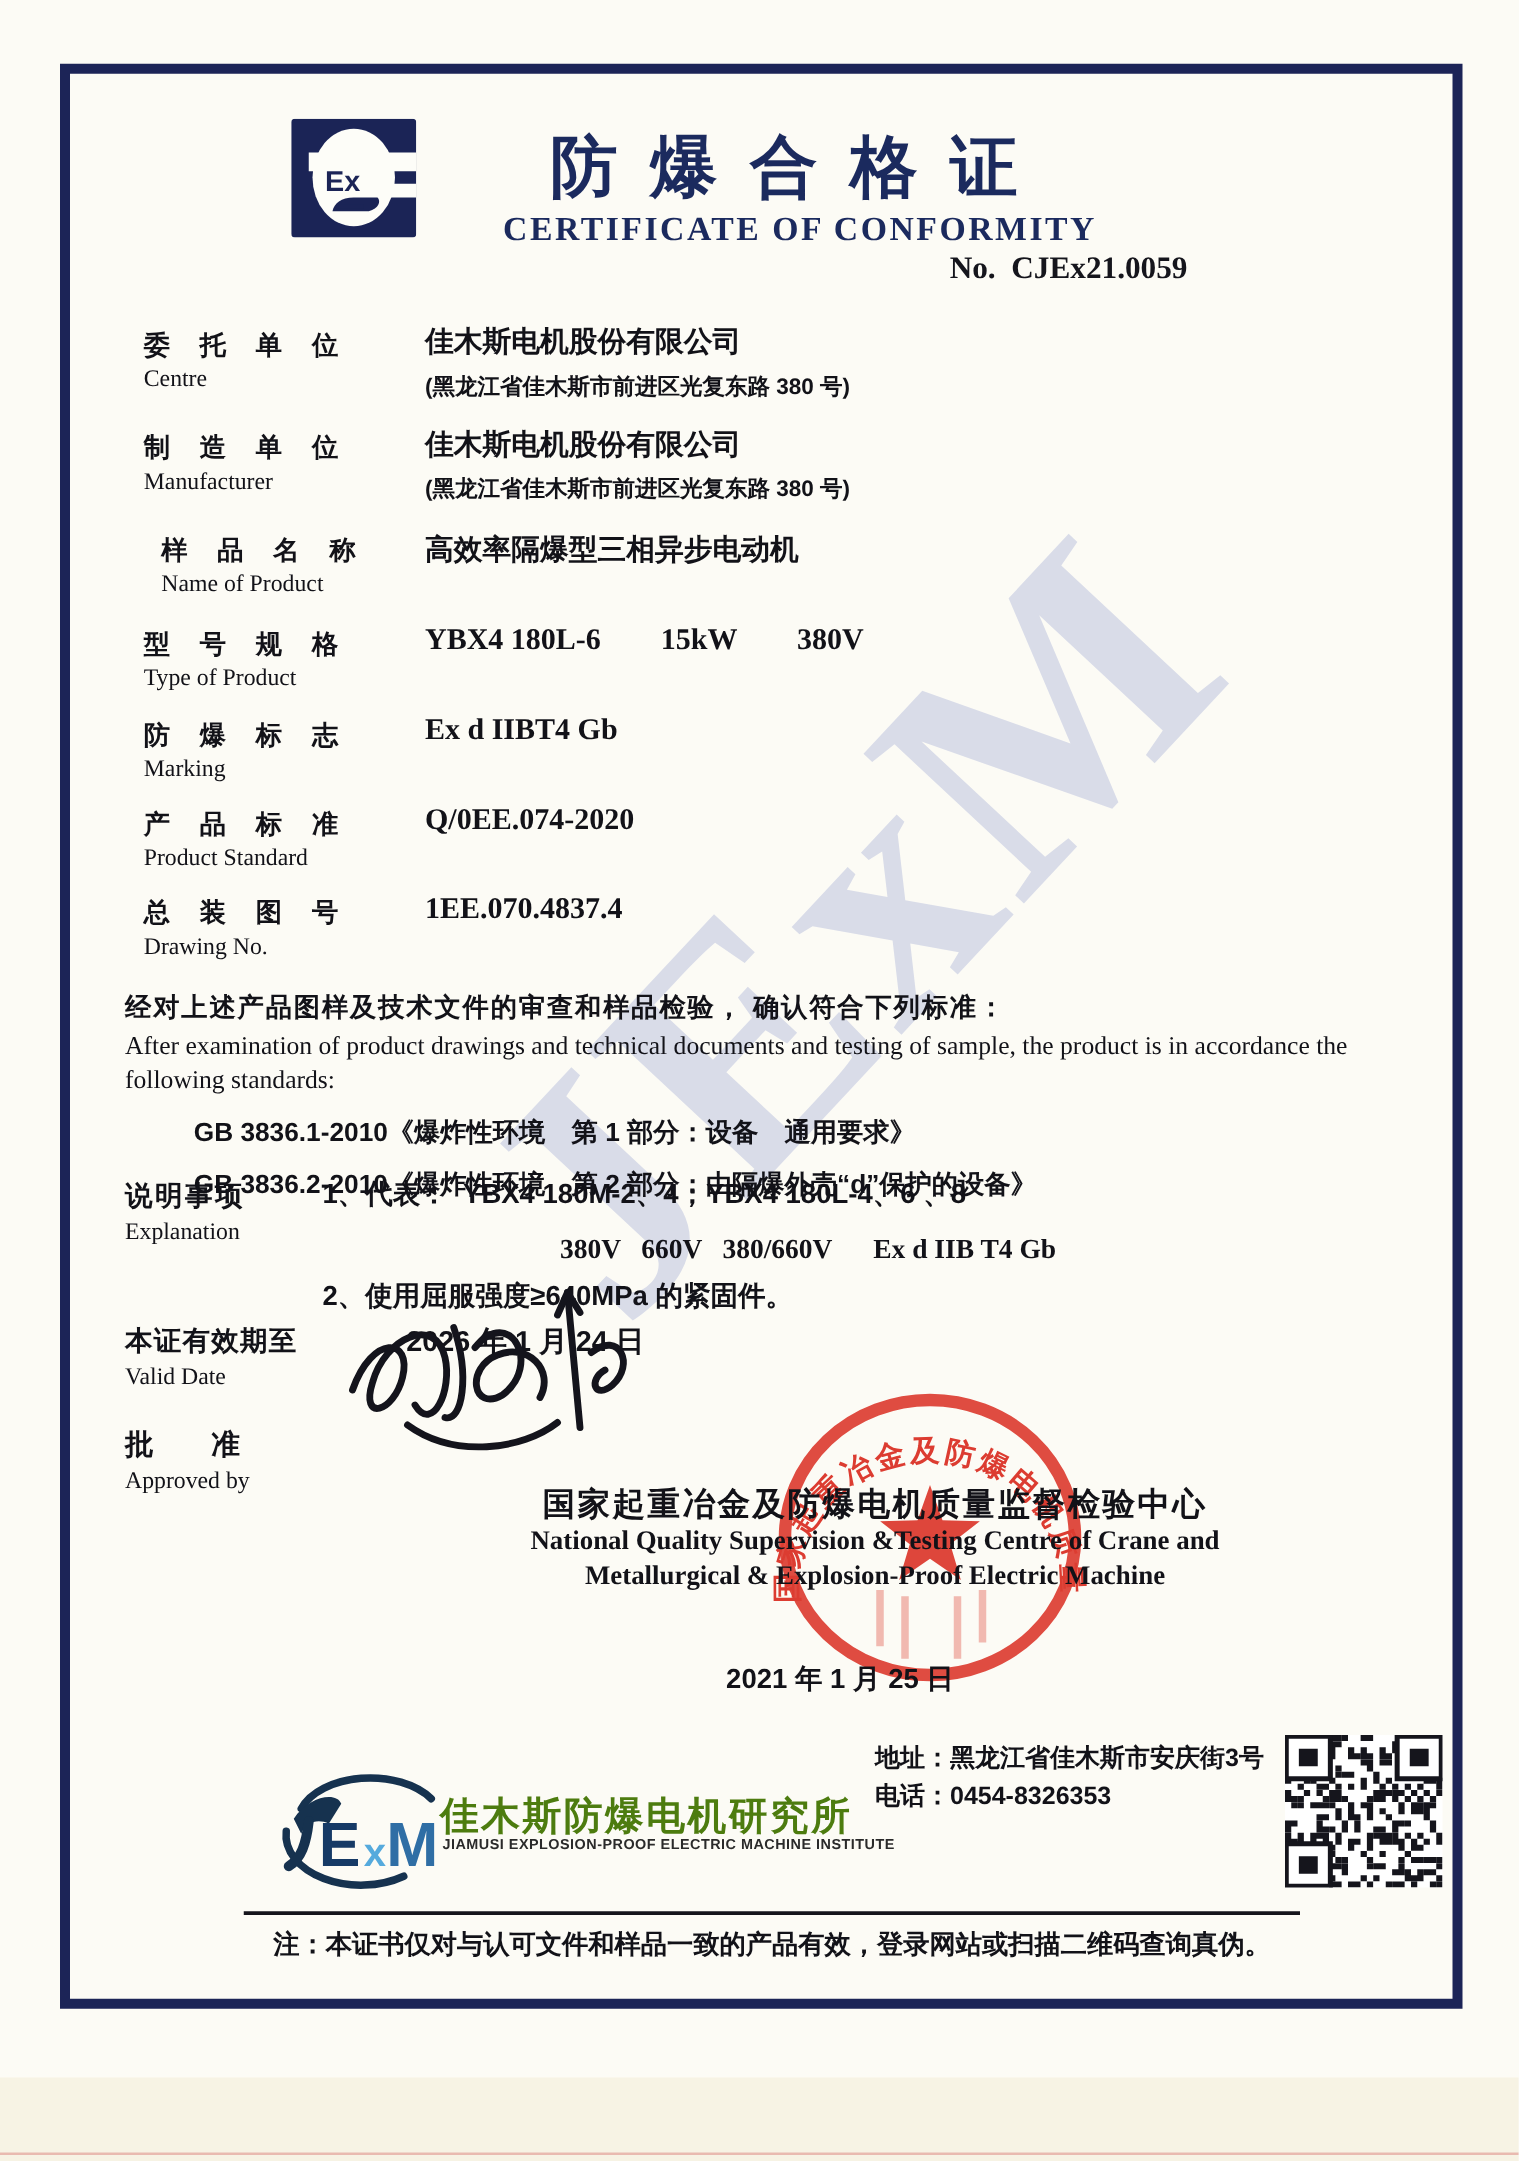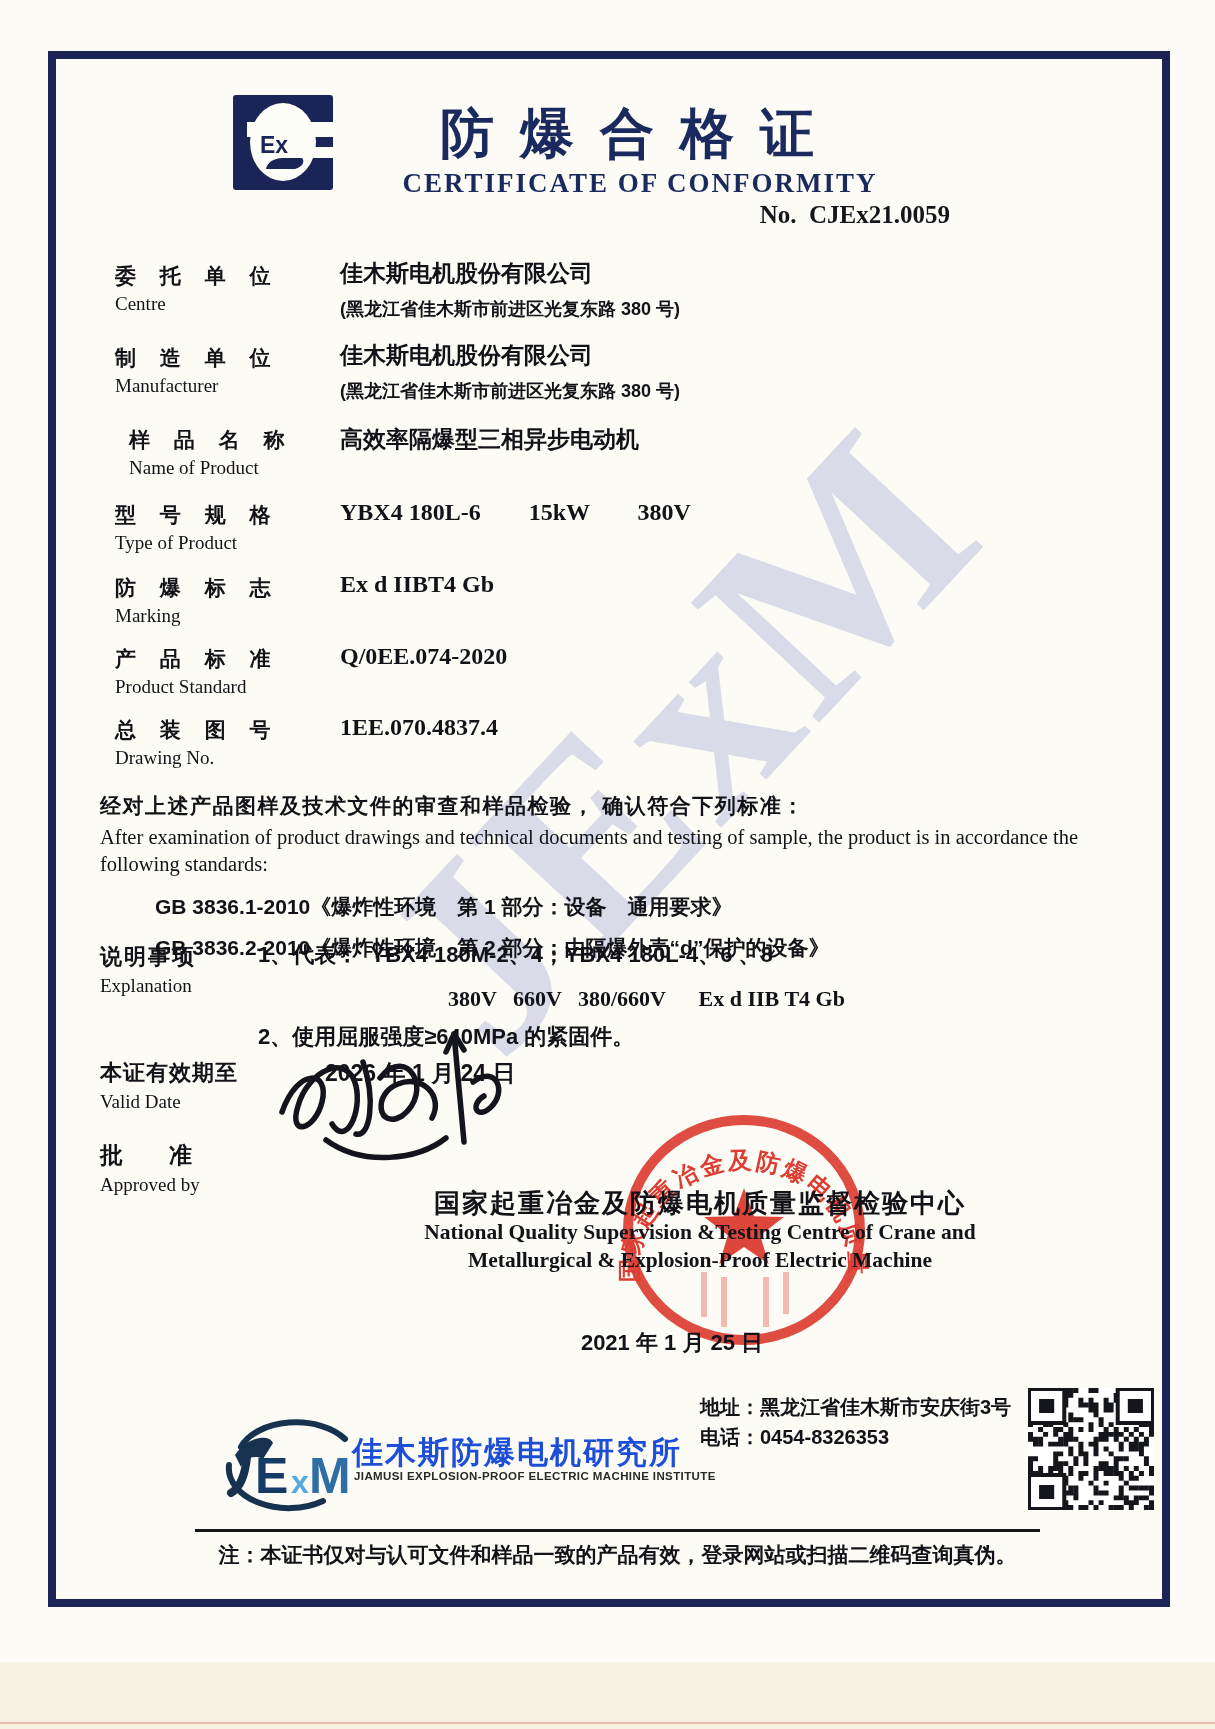--- a/index.html
+++ b/index.html
@@ -42,21 +42,21 @@
   .f-value{font-size:23px;font-weight:bold;white-space:pre-wrap;}
   .f-value.serif{font-family:"Liberation Serif",serif;font-size:24px;}
   .f-sub{font-size:18px;font-weight:bold;margin-top:8px;white-space:pre-wrap;}
   .std-zh{font-size:21px;font-weight:bold;letter-spacing:1.5px;white-space:pre-wrap;}
   .std-en{font-family:"Liberation Serif",serif;font-size:20.5px;line-height:27px;margin-top:4px;white-space:pre-wrap;}
   .std-item{font-size:21px;font-weight:bold;line-height:41px;white-space:pre-wrap;}
   .exp-line{font-size:22px;font-weight:bold;white-space:pre-wrap;}
   .exp-line.serif{font-family:"Liberation Serif",serif;margin-left:48px;}
   .org-zh{font-size:26px;font-weight:bold;letter-spacing:2px;text-align:center;white-space:nowrap;}
   .org-en{font-family:"Liberation Serif",serif;font-weight:bold;font-size:21.5px;text-align:center;white-space:nowrap;}
-  .inst-zh{font-size:31px;font-weight:bold;letter-spacing:2px;white-space:nowrap;color:#1d4ed8;}
+  .inst-zh{font-size:31px;font-weight:bold;letter-spacing:2px;white-space:nowrap;color:#4d7c0f;}
   .inst-en{font-size:11.5px;letter-spacing:.4px;color:#2a2a2a;white-space:nowrap;font-weight:bold;}
   .contact-row{font-size:20px;font-weight:bold;line-height:30px;white-space:nowrap;}
   .note{font-size:21px;font-weight:bold;text-align:center;white-space:nowrap;}
   .hr-line{background:#15151c;height:3px;}
   .paper-foot{left:0;top:1662px;width:1215px;height:67px;background:#f7f3e4;}
   .scan-line{left:0;top:1722px;width:1215px;height:2px;background:rgba(205,80,80,.35);}
 </style>
 </head>
 <body>
 

